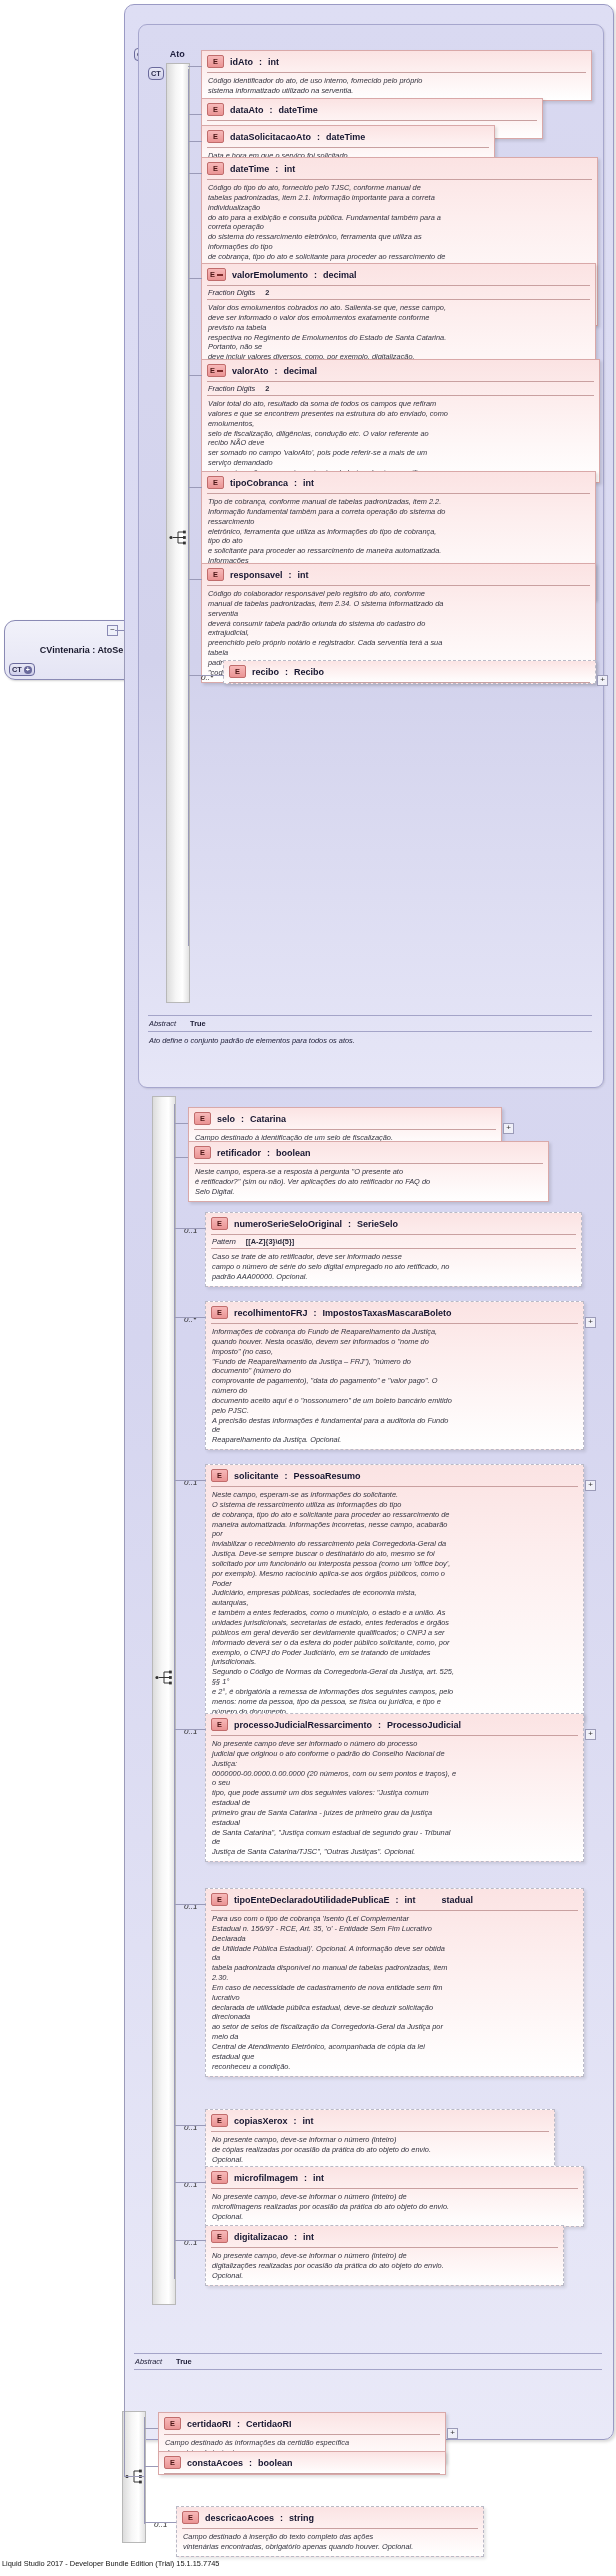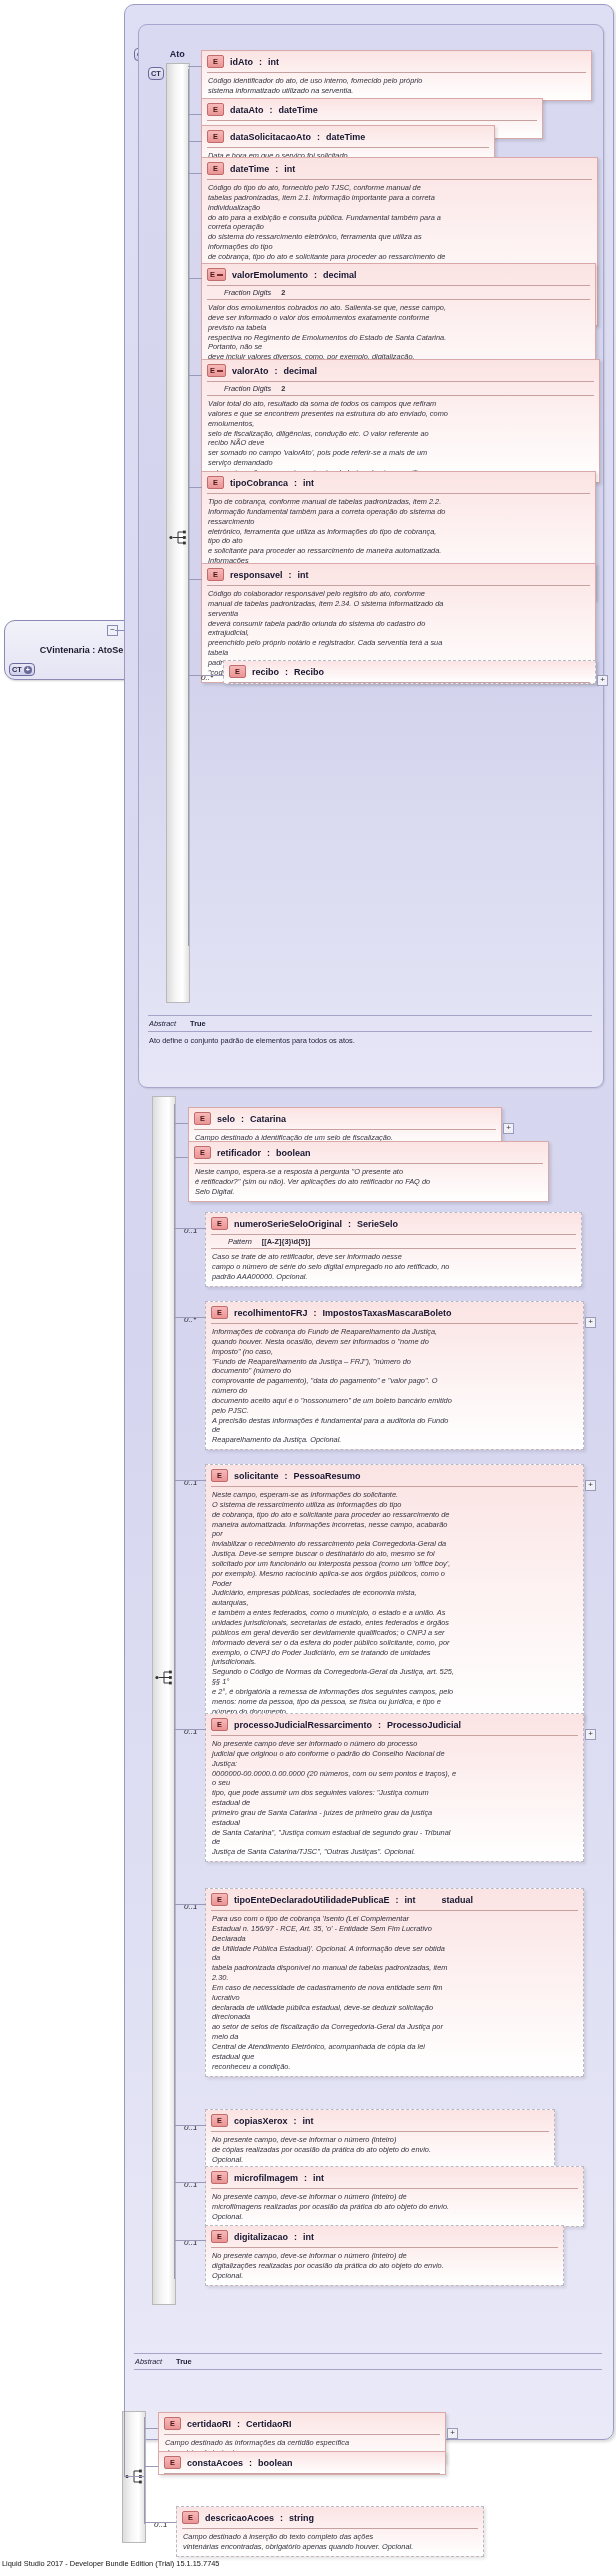--- a/index.html
+++ b/index.html
@@ -94,21 +94,21 @@
     font-size:7.4px;font-weight:bold;color:#4a1515;line-height:10px;
     flex:none;
   }
   .ebadge .minus{
     display:inline-block;width:6px;height:2px;background:#7d2b2b;
   }
   .el-rule{height:1px;background:#c9a0a0;margin:0 5px;}
   .facet{
     display:flex;gap:10px;
     font-size:7.4px;font-style:italic;color:#2a2a3a;
-    padding:2px 6px 2px 22px;
+    padding:2px 6px 2px 6px;
   }
   .facet .fv{font-style:normal;font-weight:bold;}
   .el-doc{
     font-size:7.4px;font-style:italic;color:#33333f;
     line-height:1.33;
     padding:3px 6px 4px 6px;
     white-space:pre-line;
   }
   .plusbox{
     position:absolute;width:9px;height:9px;
@@ -121,21 +121,21 @@
   }
 
   
   .abs-rule{position:absolute;height:1px;background:#a4a4c8;}
   .abs-row{
     position:absolute;display:flex;gap:14px;
     font-size:7.4px;font-style:italic;color:#20203a;white-space:nowrap;
   }
   .abs-row .av{font-style:normal;font-weight:bold;}
   .abs-doc{
-    position:absolute;font-size:7.4px;color:#20203a;
+    position:absolute;font-size:7.4px;font-style:italic;color:#20203a;
     line-height:1.35;white-space:pre-line;
   }
 
   
   .ln{position:absolute;background:#9a9ab8;}
   .lnv{width:1px;}
   .lnh{height:1px;}
 
   .footer{
     position:absolute;left:2px;top:2559px;

